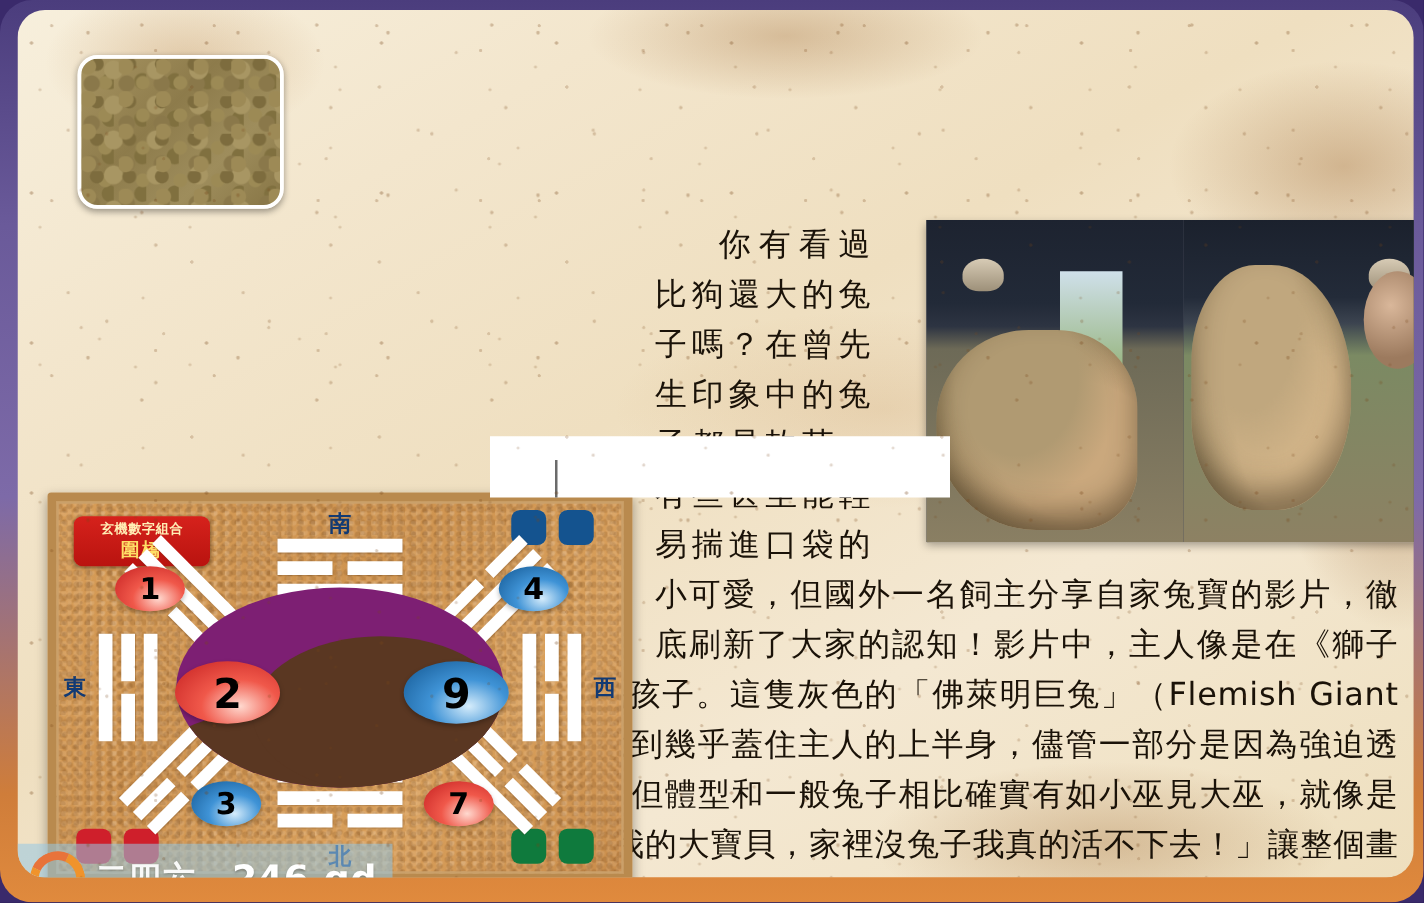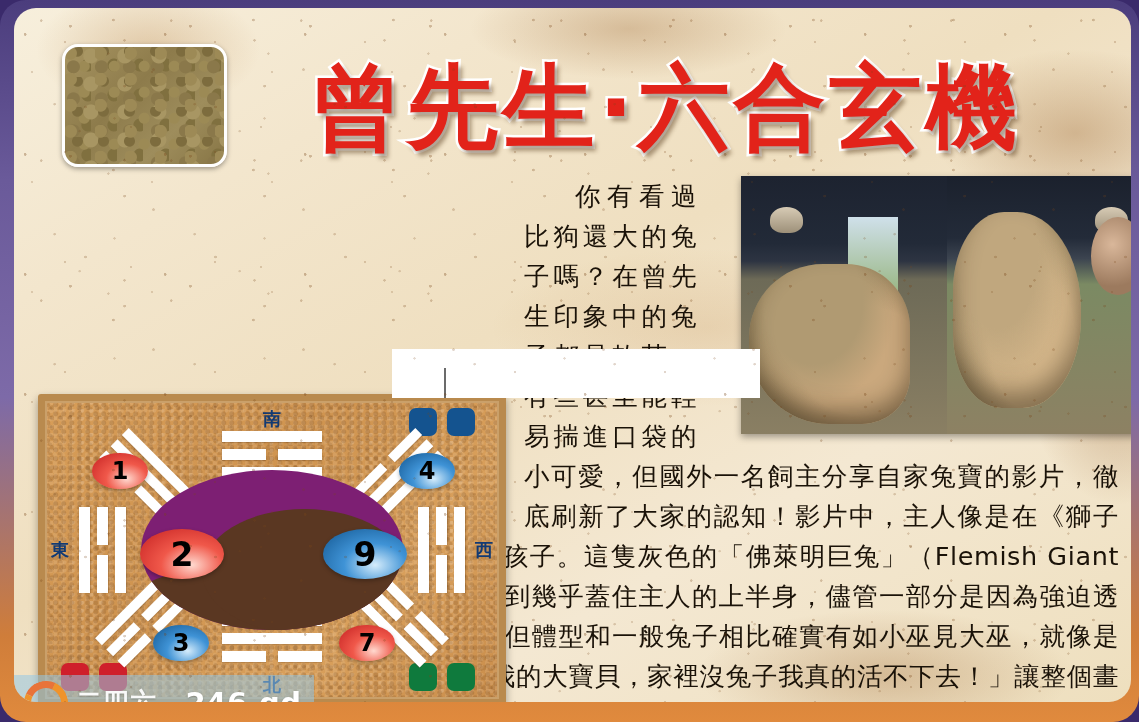--- a/index.html
+++ b/index.html
@@ -261,39 +261,42 @@
 </style>
 </head>
 <body>
 
 <div id="page">
   <div class="outer-frame"></div>
 
   <div class="paper">
 
     <div class="thumb"></div>
-    <div class="title">曾先生·六合玄機</div>
 
     <div class="article">
       <div class="float-photo"></div>
       <div class="float-board"></div>
       <p>你有看過比狗還大的兔子嗎？在曾先生印象中的兔子都是軟萌，有些甚至能輕易揣進口袋的小可愛，但國外一名飼主分享自家兔寶的影片，徹底刷新了大家的認知！影片中，主人像是在《獅子王》展示辛巴一樣，奮力舉起家中的毛孩子。這隻灰色的「佛萊明巨兔」（Flemish Giant Rabbit）雙耳垂下，在鏡頭前身形巨大到幾乎蓋住主人的上半身，儘管一部分是因為強迫透視(Forced Perspective)的視覺效果，但體型和一般兔子相比確實有如小巫見大巫，就像是巨大的熊熊布偶。主人告白説，「這是我的大寶貝，家裡沒兔子我真的活不下去！」讓整個畫面既震撼又溫馨。網友熱議，紛紛留言驚嘆，「這根本是復活節兔本人吧！」「這不是兔子，是一隻披著兔皮的狗」「確定不是袋鼠嗎？」。今期於三月十七日開彩，庚寅屬木日，沖猴煞北，玄機組合為「圍橋」，今期於正北(3)(7)向中心(2)(9)的組合最有中獎機會！祝好運！</p>
     </div>
 
     <div class="photos">
       <div class="photo photo-1">
         <div class="photo-cap"></div>
       </div>
       <div class="photo photo-2">
         <div class="photo-cap r"></div>
       </div>
     </div>
 
     <div class="board">
 
+      <div class="combo-label">
+        <div class="l1">玄機數字組合</div>
+        <div class="l2">圍橋</div>
+      </div>
 
       <div class="dir dir-s">南</div>
       <div class="dir dir-n">北</div>
       <div class="dir dir-e">東</div>
       <div class="dir dir-w">西</div>
 
       <span class="tile blue t-b1"></span>
       <span class="tile blue t-b2"></span>
       <span class="tile red  t-r1"></span>
       <span class="tile red  t-r2"></span>

